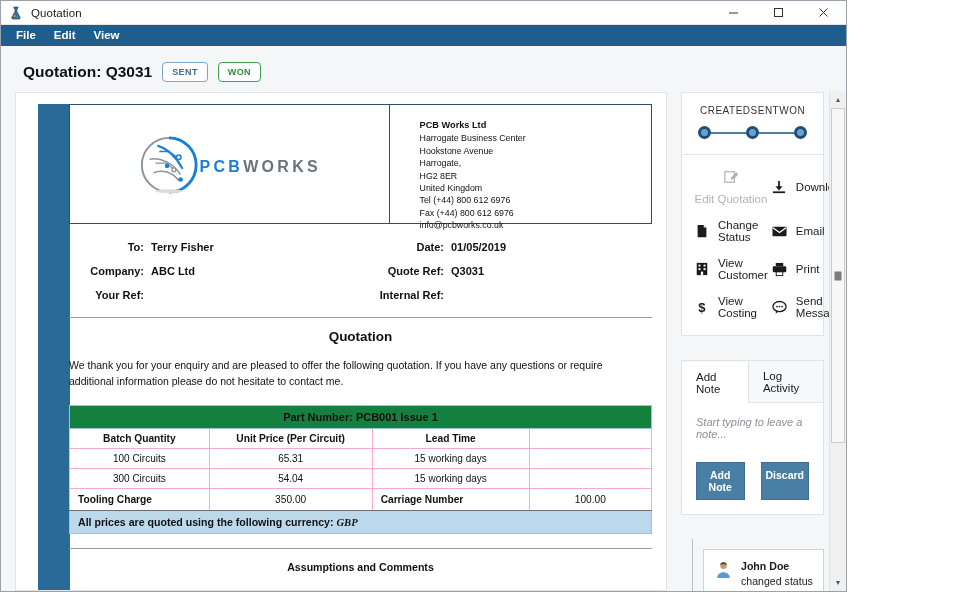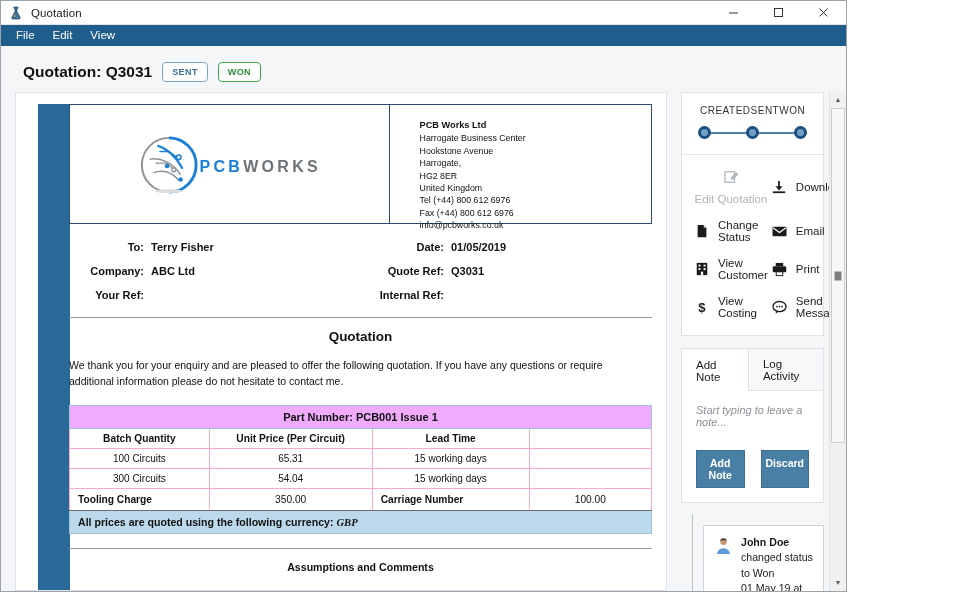--- a/index.html
+++ b/index.html
@@ -54,20 +54,21 @@
   .win-btn svg { display:block; }
 
   
   .menubar {
     height: 21px;
     flex: 0 0 21px;
     background: #1f5d8c;
     display: flex;
     align-items: center;
     padding-left: 6px;
+    font-weight: bold;
   }
   .menu-item {
     color: #ffffff;
     font-size: 11.5px;
     padding: 0 9px;
     line-height: 21px;
     height: 21px;
   }
 
   
@@ -203,21 +204,21 @@
   
   .parts-table {
     margin-top: 15px;
     width: 100%;
     border-collapse: collapse;
     font-size: 10px;
     color: #111;
   }
   .parts-table td, .parts-table th { border: 1px solid #f9a8d4; }
   .pt-title {
-    background: #f0abfc;
+    background: #15803d;
     text-align: center;
     font-weight: bold;
     font-size: 11px;
     padding: 5px 8px;
     border: 1px solid #9fc3da !important;
   }
   .pt-head td {
     text-align: center;
     font-weight: bold;
     padding: 4px 0;
@@ -252,21 +253,21 @@
     margin-top: 12px;
     color: #111;
   }
 
   
   .side {
     flex: 1 1 auto;
     min-width: 0;
     display: flex;
     flex-direction: column;
-    gap: 12px;
+    gap: 24px;
     padding-bottom: 8px;
   }
 
   .card {
     background: #ffffff;
     border: 1px solid #dfe3e6;
   }
 
   
   .tracker { padding: 12px 16px 14px; }

